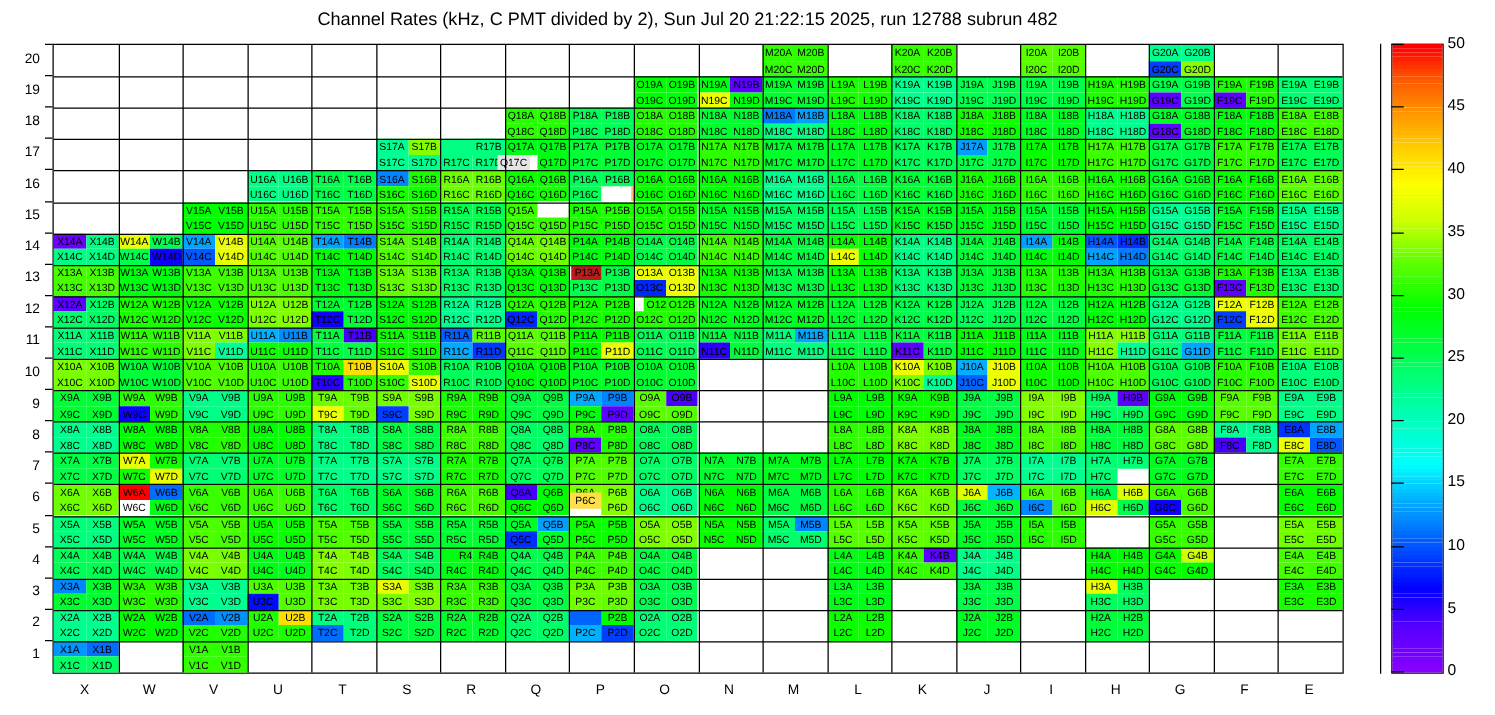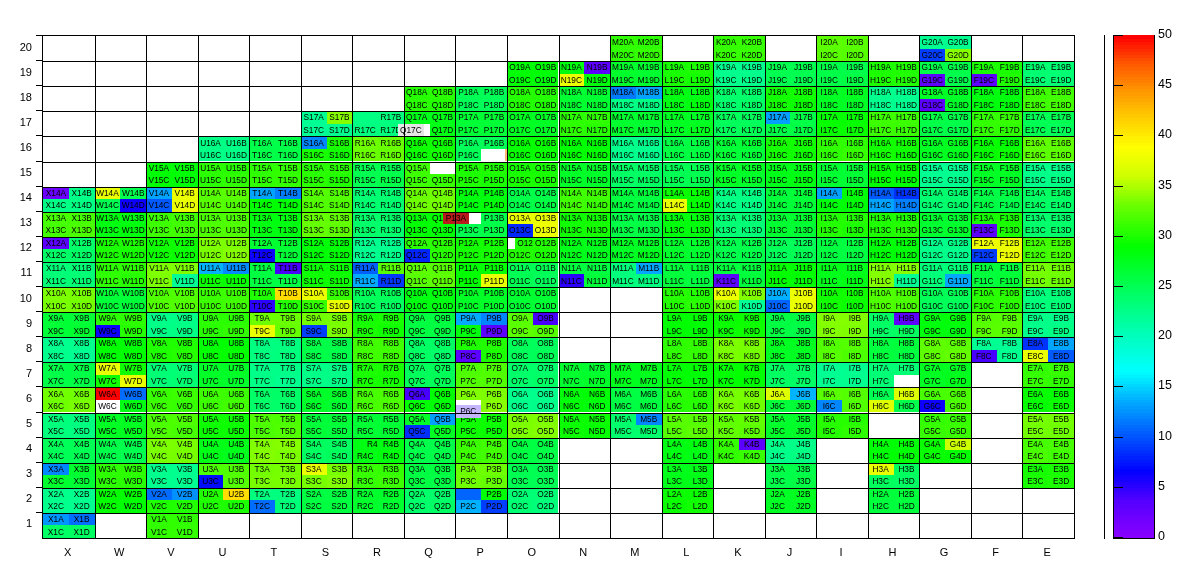--- a/index.html
+++ b/index.html
@@ -35,20 +35,21 @@
   #cbar .seg{position:absolute;left:0;width:100%;}
   .cbtick{position:absolute;left:1113px;width:10px;height:1px;background:#000;}
   .cblab{position:absolute;left:1158px;font-size:12.5px;color:#000;}
   #cbar-axis{position:absolute;left:1104px;top:35px;width:1px;height:504px;background:#000;}
 </style>
 </head>
 <body>
 
 <div id="root">
 
+  <div id="title">Channel Rates (kHz, C PMT divided by 2), Sun Jul 20 21:22:15 2025, run 12788 subrun 482</div>
 
   <div id="plot">
     <div id="cells">
         <div class="cell" style="left: 0px; top: 476.9px; width: 25.775px; height: 12.55px; background: rgb(0, 150, 255);">X1A</div>
         <div class="cell" style="left: 25.775px; top: 476.9px; width: 25.775px; height: 12.55px; background: rgb(0, 111, 255);">X1B</div>
         <div class="cell" style="left: 0px; top: 489.45px; width: 25.775px; height: 12.55px; background: rgb(0, 255, 101);">X1C</div>
         <div class="cell" style="left: 25.775px; top: 489.45px; width: 25.775px; height: 12.55px; background: rgb(0, 255, 96);">X1D</div>
         <div class="cell" style="left: 0px; top: 451.8px; width: 25.775px; height: 12.55px; background: rgb(0, 255, 139);">X2A</div>
         <div class="cell" style="left: 25.775px; top: 451.8px; width: 25.775px; height: 12.55px; background: rgb(0, 255, 140);">X2B</div>
         <div class="cell" style="left: 0px; top: 464.35px; width: 25.775px; height: 12.55px; background: rgb(0, 255, 141);">X2C</div>
@@ -540,21 +541,21 @@
         <div class="cell" style="left: 412.4px; top: 401.6px; width: 25.775px; height: 12.55px; background: rgb(59, 255, 0);">P4A</div>
         <div class="cell" style="left: 438.175px; top: 401.6px; width: 25.775px; height: 12.55px; background: rgb(63, 255, 0);">P4B</div>
         <div class="cell" style="left: 412.4px; top: 414.15px; width: 25.775px; height: 12.55px; background: rgb(62, 255, 0);">P4C</div>
         <div class="cell" style="left: 438.175px; top: 414.15px; width: 25.775px; height: 12.55px; background: rgb(65, 255, 0);">P4D</div>
         <div class="cell" style="left: 412.4px; top: 376.5px; width: 25.775px; height: 12.55px; background: rgb(16, 255, 0);">P5A</div>
         <div class="cell" style="left: 438.175px; top: 376.5px; width: 25.775px; height: 12.55px; background: rgb(13, 255, 0);">P5B</div>
         <div class="cell" style="left: 412.4px; top: 389.05px; width: 25.775px; height: 12.55px; background: rgb(14, 255, 0);">P5C</div>
         <div class="cell" style="left: 438.175px; top: 389.05px; width: 25.775px; height: 12.55px; background: rgb(10, 255, 0);">P5D</div>
         <div class="cell" style="left: 412.4px; top: 351.4px; width: 25.775px; height: 12.55px; background: rgb(128, 255, 0);">P6A</div>
         <div class="cell" style="left: 438.175px; top: 351.4px; width: 25.775px; height: 12.55px; background: rgb(126, 255, 0);">P6B</div>
-        <div class="cell" style="left: 412.4px; top: 369px; width: 25.775px; height: 12.55px; background: #c4b5fd;">P6C</div>
+        <div class="cell" style="left: 412.4px; top: 358px; width: 25.775px; height: 12.55px; background: #fde047;">P6C</div>
         <div class="cell" style="left: 438.175px; top: 363.95px; width: 25.775px; height: 12.55px; background: rgb(136, 255, 0);">P6D</div>
         <div class="cell" style="left: 412.4px; top: 326.3px; width: 25.775px; height: 12.55px; background: rgb(78, 255, 0);">P7A</div>
         <div class="cell" style="left: 438.175px; top: 326.3px; width: 25.775px; height: 12.55px; background: rgb(79, 255, 0);">P7B</div>
         <div class="cell" style="left: 412.4px; top: 338.85px; width: 25.775px; height: 12.55px; background: rgb(81, 255, 0);">P7C</div>
         <div class="cell" style="left: 438.175px; top: 338.85px; width: 25.775px; height: 12.55px; background: rgb(82, 255, 0);">P7D</div>
         <div class="cell" style="left: 412.4px; top: 301.2px; width: 25.775px; height: 12.55px; background: rgb(30, 255, 0);">P8A</div>
         <div class="cell" style="left: 438.175px; top: 301.2px; width: 25.775px; height: 12.55px; background: rgb(34, 255, 0);">P8B</div>
         <div class="cell" style="left: 412.4px; top: 313.75px; width: 25.775px; height: 12.55px; background: rgb(92, 0, 255);">P8C</div>
         <div class="cell" style="left: 438.175px; top: 313.75px; width: 25.775px; height: 12.55px; background: rgb(27, 255, 0);">P8D</div>
         <div class="cell" style="left: 412.4px; top: 276.1px; width: 25.775px; height: 12.55px; background: rgb(0, 170, 255);">P9A</div>
@@ -566,21 +567,21 @@
         <div class="cell" style="left: 412.4px; top: 263.55px; width: 25.775px; height: 12.55px; background: rgb(0, 255, 38);">P10C</div>
         <div class="cell" style="left: 438.175px; top: 263.55px; width: 25.775px; height: 12.55px; background: rgb(0, 255, 41);">P10D</div>
         <div class="cell" style="left: 412.4px; top: 225.9px; width: 25.775px; height: 12.55px; background: rgb(0, 255, 1);">P11A</div>
         <div class="cell" style="left: 438.175px; top: 225.9px; width: 25.775px; height: 12.55px; background: rgb(3, 255, 0);">P11B</div>
         <div class="cell" style="left: 412.4px; top: 238.45px; width: 25.775px; height: 12.55px; background: rgb(2, 255, 0);">P11C</div>
         <div class="cell" style="left: 438.175px; top: 238.45px; width: 25.775px; height: 12.55px; background: rgb(234, 255, 0);">P11D</div>
         <div class="cell" style="left: 412.4px; top: 200.8px; width: 25.775px; height: 12.55px; background: rgb(18, 255, 0);">P12A</div>
         <div class="cell" style="left: 438.175px; top: 200.8px; width: 25.775px; height: 12.55px; background: rgb(20, 255, 0);">P12B</div>
         <div class="cell" style="left: 412.4px; top: 213.35px; width: 25.775px; height: 12.55px; background: rgb(21, 255, 0);">P12C</div>
         <div class="cell" style="left: 438.175px; top: 213.35px; width: 25.775px; height: 12.55px; background: rgb(22, 255, 0);">P12D</div>
-        <div class="cell" style="left: 400px; top: 175.7px; width: 25.775px; height: 12.55px; background: #b91c1c;">P13A</div>
+        <div class="cell" style="left: 414px; top: 175.7px; width: 25.775px; height: 12.55px; background: #b91c1c;">P13A</div>
         <div class="cell" style="left: 438.175px; top: 175.7px; width: 25.775px; height: 12.55px; background: rgb(0, 255, 77);">P13B</div>
         <div class="cell" style="left: 412.4px; top: 188.25px; width: 25.775px; height: 12.55px; background: rgb(0, 255, 78);">P13C</div>
         <div class="cell" style="left: 438.175px; top: 188.25px; width: 25.775px; height: 12.55px; background: rgb(0, 255, 71);">P13D</div>
         <div class="cell" style="left: 412.4px; top: 150.6px; width: 25.775px; height: 12.55px; background: rgb(0, 255, 12);">P14A</div>
         <div class="cell" style="left: 438.175px; top: 150.6px; width: 25.775px; height: 12.55px; background: rgb(0, 255, 15);">P14B</div>
         <div class="cell" style="left: 412.4px; top: 163.15px; width: 25.775px; height: 12.55px; background: rgb(0, 255, 14);">P14C</div>
         <div class="cell" style="left: 438.175px; top: 163.15px; width: 25.775px; height: 12.55px; background: rgb(0, 255, 9);">P14D</div>
         <div class="cell" style="left: 412.4px; top: 125.5px; width: 25.775px; height: 12.55px; background: rgb(28, 255, 0);">P15A</div>
         <div class="cell" style="left: 438.175px; top: 125.5px; width: 25.775px; height: 12.55px; background: rgb(32, 255, 0);">P15B</div>
         <div class="cell" style="left: 412.4px; top: 138.05px; width: 25.775px; height: 12.55px; background: rgb(30, 255, 0);">P15C</div>

